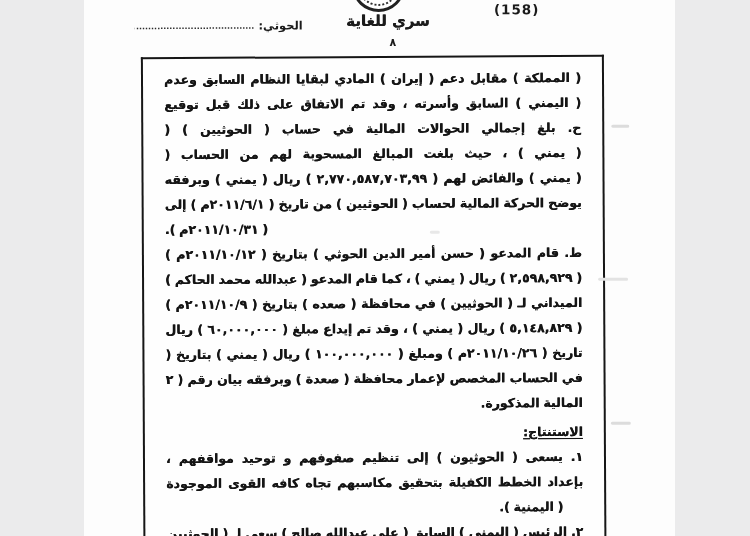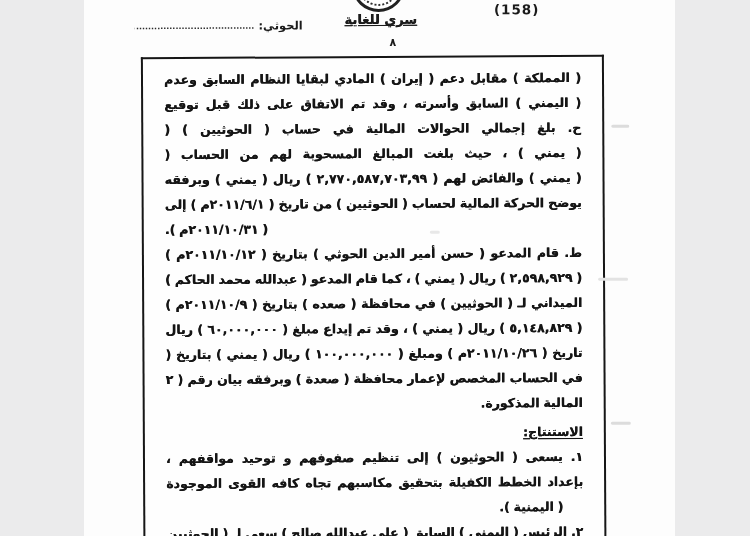--- a/index.html
+++ b/index.html
@@ -19,22 +19,22 @@
   
   .scan { position: absolute; left: 0; top: 0; width: 750px; height: 536px; transform: rotate(-0.3deg); transform-origin: 374px 270px; color: #1b1b1b; }
 
   
   .seal { position: absolute; left: 354px; top: -38px; width: 46px; height: 44px;
           border: 3px solid #222; border-radius: 50%; background: #fff; }
   .seal::after { content: ""; position: absolute; inset: 3px; border-radius: 50%;
                  border: 2px dotted #2e2e2e; }
 
   .classification { position: absolute; left: 333px; top: 12px; width: 98px;
-                    text-align: center; font-size: 13px; font-weight: bold; direction: rtl;
-                    text-shadow: 0.4px 0 0 currentColor; text-decoration: underline; }
+                    text-align: right; font-size: 15px; font-weight: bold; direction: rtl;
+                    text-shadow: 0.4px 0 0 currentColor; }
 
   .ref-number { position: absolute; left: 488px; top: 2px; width: 60px; text-align: center;
                 font-size: 13.5px; font-weight: bold; direction: rtl; letter-spacing: 1px; }
 
   .subject { position: absolute; left: 136px; top: 18px; width: 168px; direction: rtl;
              font-size: 11.5px; font-weight: bold; white-space: nowrap; overflow: hidden; }
   .subject .dots { font-size: 8px; letter-spacing: 0.6px; vertical-align: 1px; color: #2a2a2a; }
 
   .page-number { position: absolute; left: 384px; top: 36px; width: 20px; text-align: center;
                  font-size: 11px; font-weight: bold; }

